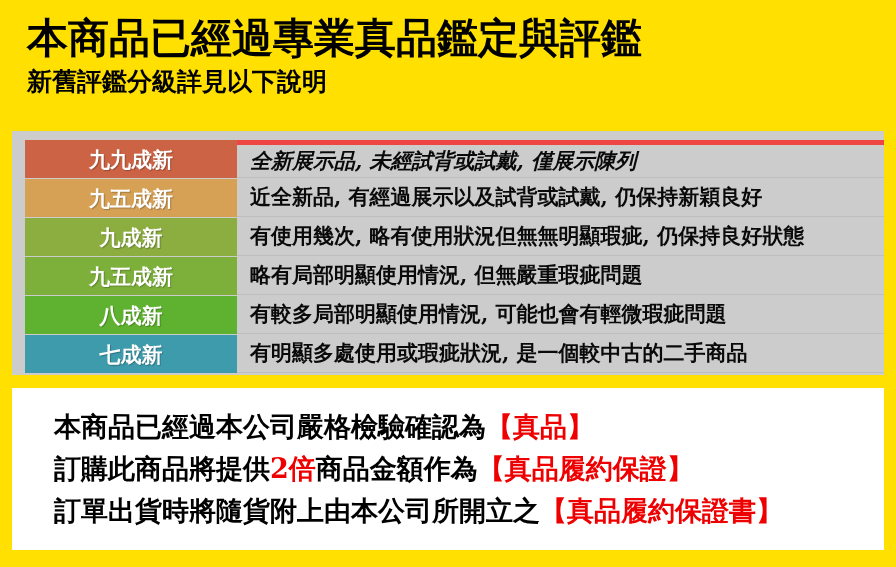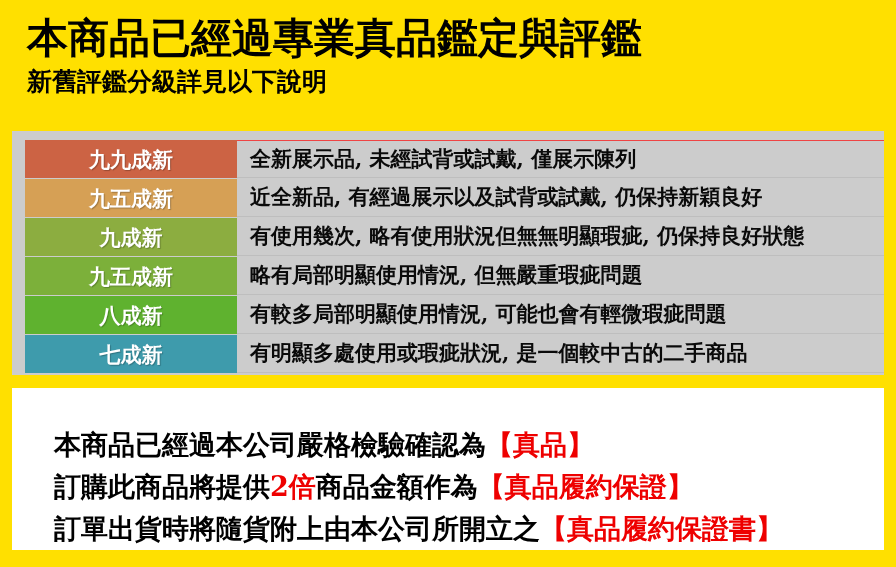--- a/index.html
+++ b/index.html
@@ -87,33 +87,34 @@
     font-weight: bold;
     font-size: 21px;
     line-height: 1.15;
     color: #0A0A0A;
     border-bottom: 1px solid #BEBEBE;
     box-sizing: border-box;
     white-space: nowrap;
     overflow: hidden;
   }
   .grade-row:first-child .grade-desc {
-    border-top: 1px solid #ef4444;
+    border-top: 5px solid #ef4444;
+    font-style: italic;
   }
 
   
   .notice-panel {
     position: absolute;
     left: 12px;
     top: 388px;
     width: 872px;
     height: 162px;
     background: #FFFFFF;
     box-sizing: border-box;
-    padding: 36px 0 0 42px;
+    padding: 18px 0 0 42px;
   }
   .notice-line {
     font-family: "DejaVu Serif", "Liberation Serif", serif;
     font-weight: bold;
     font-size: 27px;
     line-height: 42px;
     color: #000000;
     white-space: nowrap;
   }
   .hl-red {

